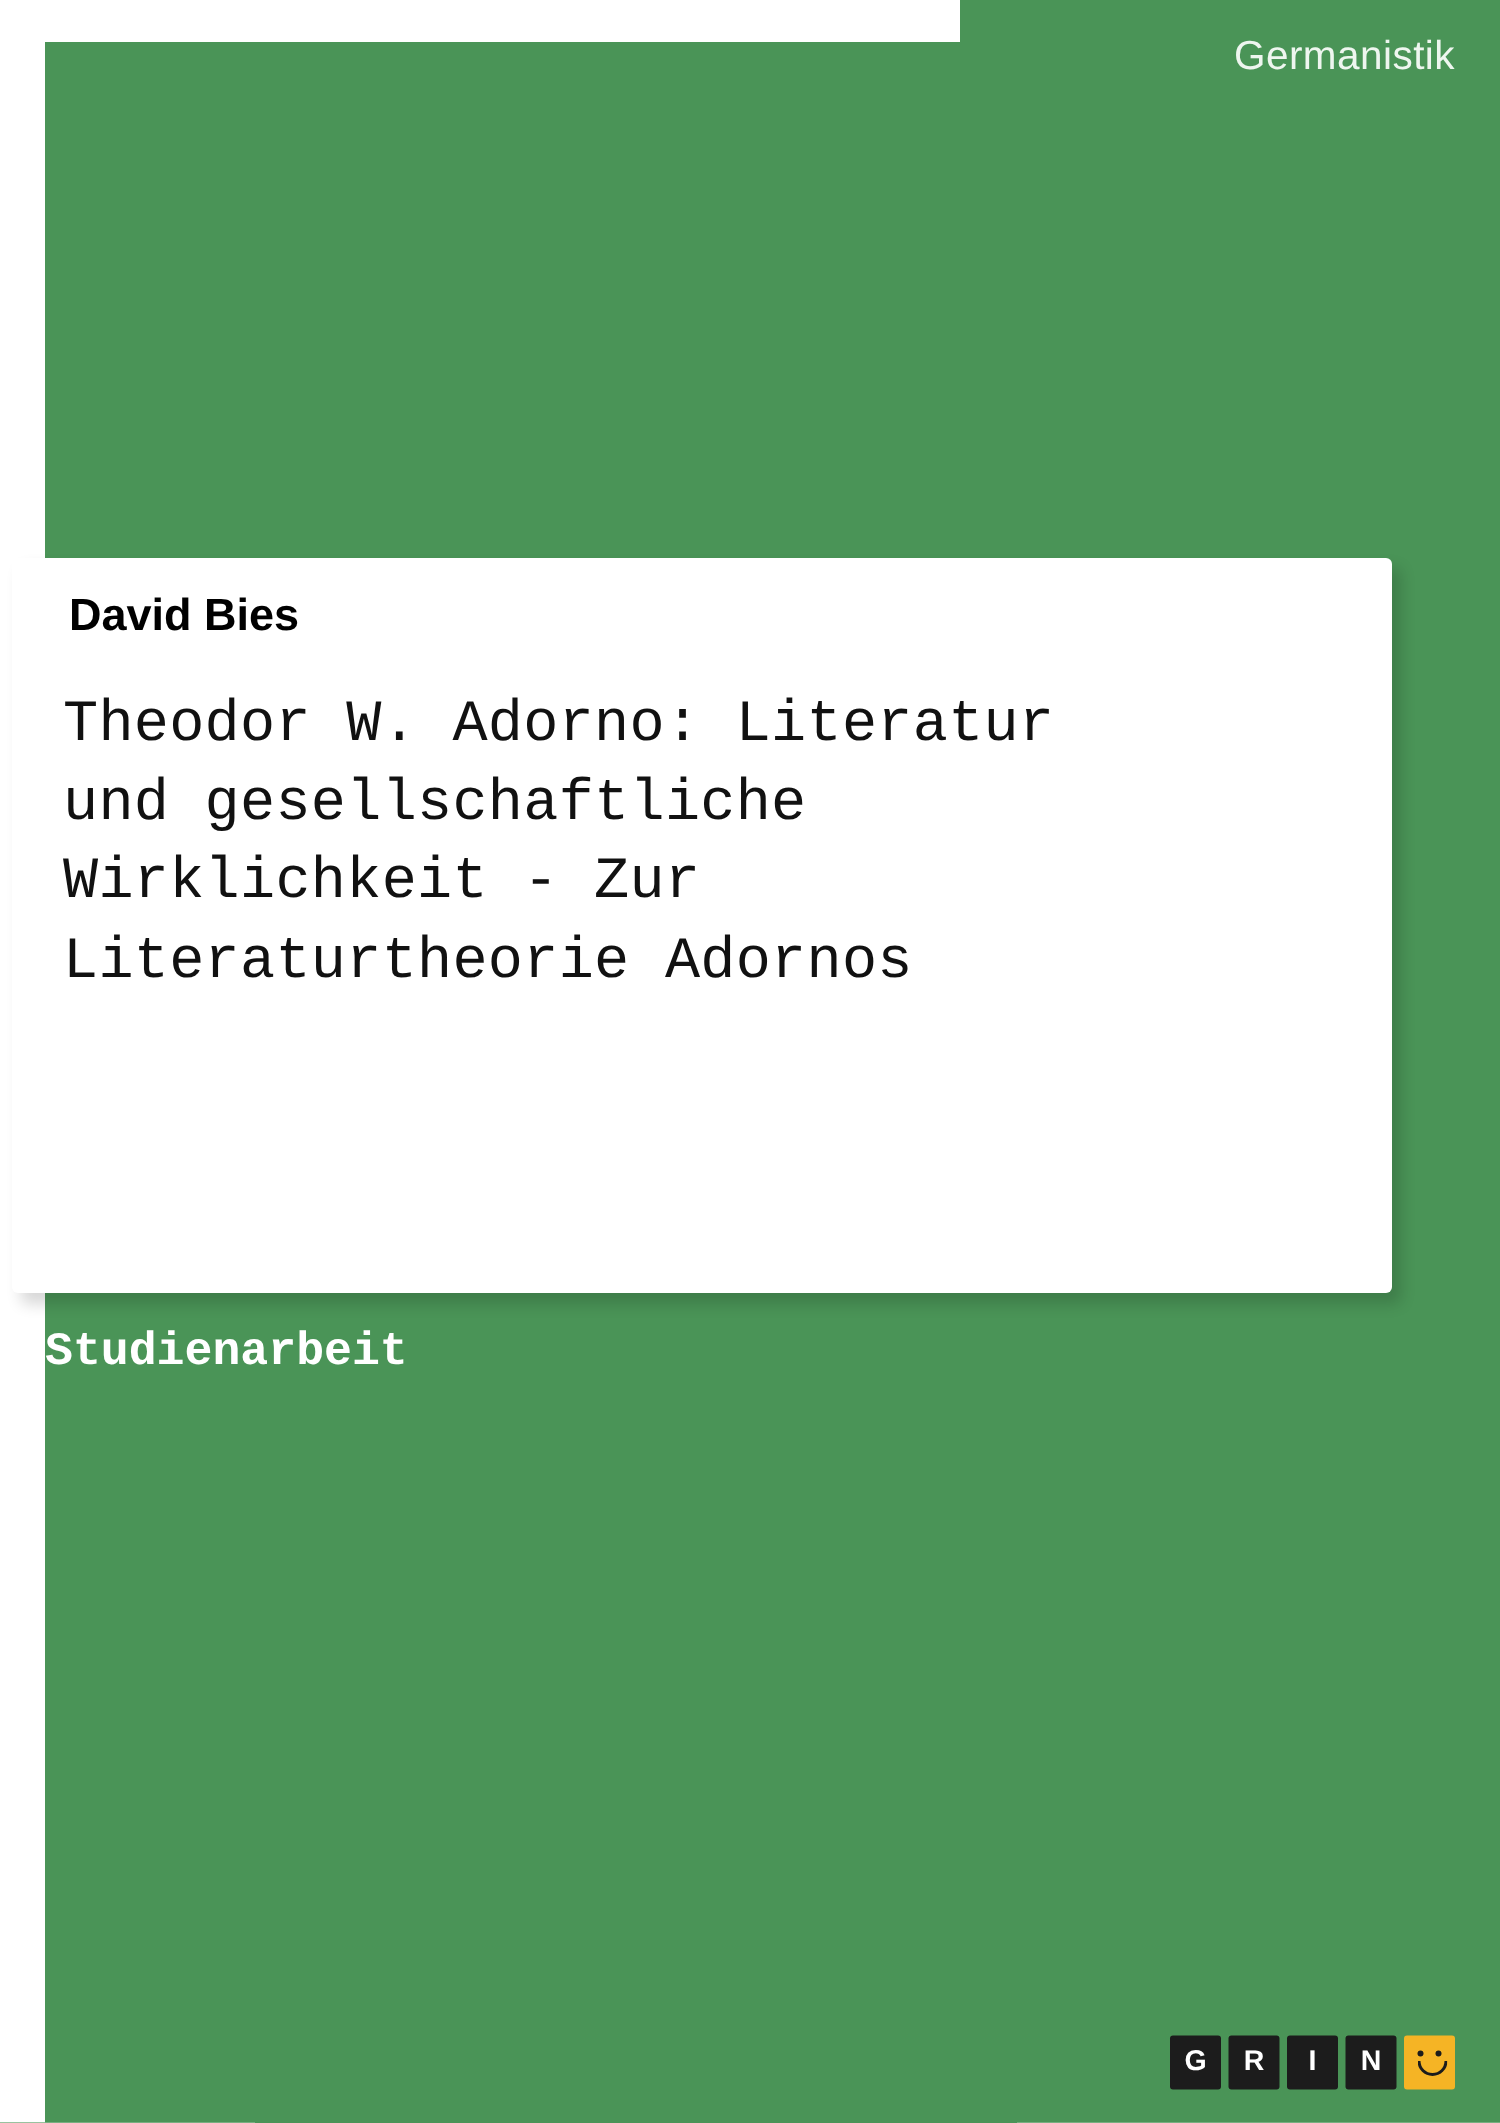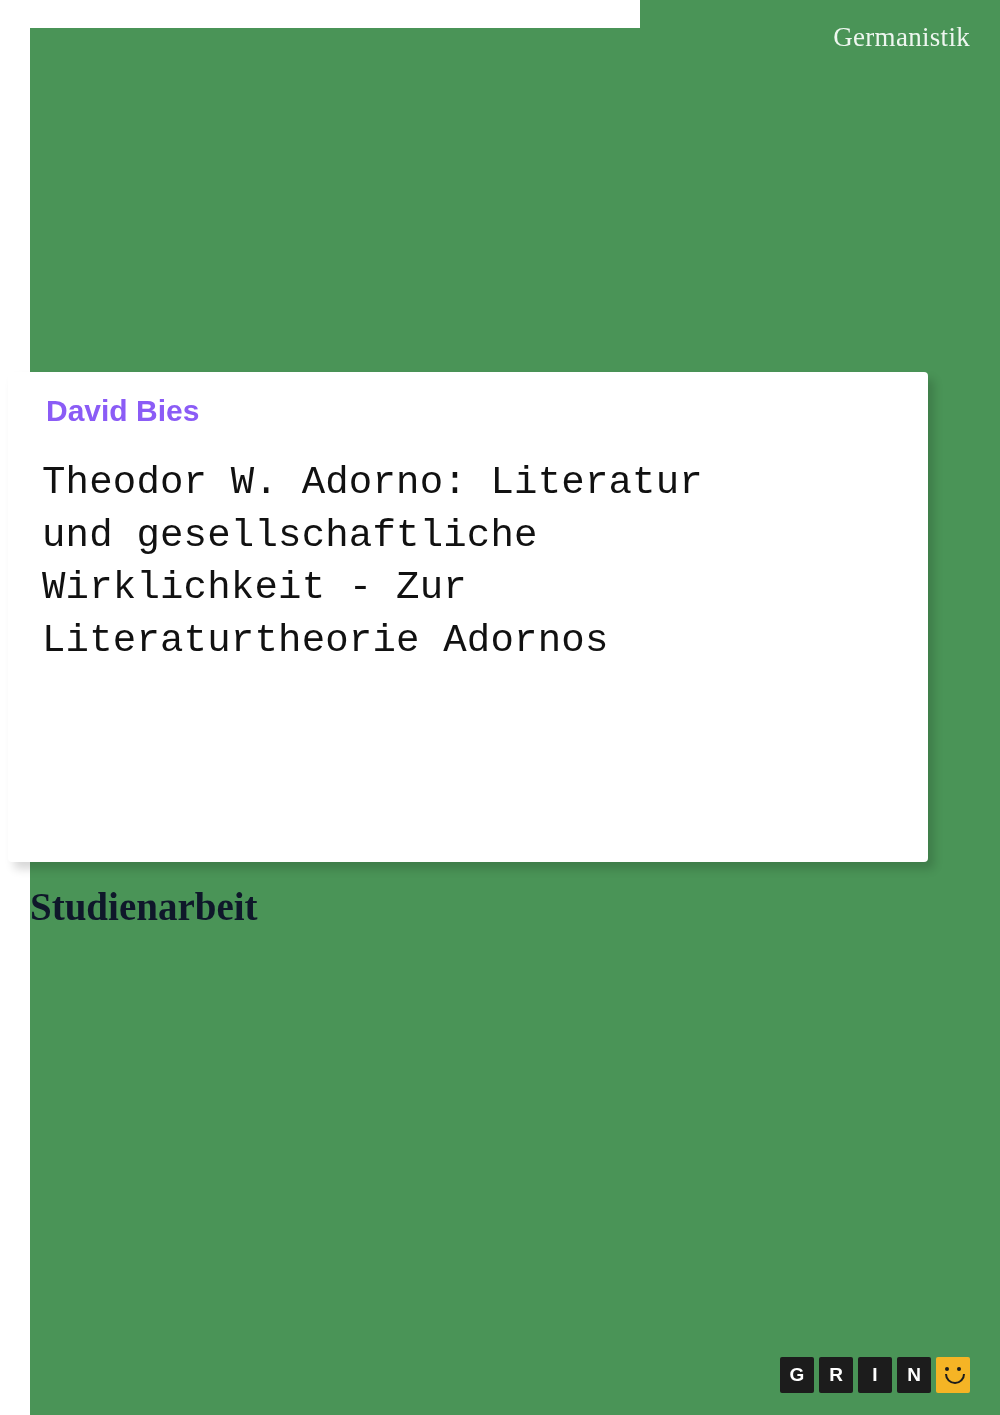--- a/index.html
+++ b/index.html
@@ -40,65 +40,65 @@
     background: #ffffff;
   }
 
   .category {
     position: absolute;
     right: 30px;
     top: 22px;
     font-size: 27px;
     color: #eef6ef;
     letter-spacing: 0.3px;
-    font-family: Liberation Serif, serif;
+    font-family: Liberation Sans, sans-serif;
   }
 
   
   .title-card {
     position: absolute;
     left: 8px;
     top: 372px;
     width: 920px;
     height: 490px;
     background: #ffffff;
     border-radius: 4px;
     box-shadow: 6px 7px 10px rgba(0,0,0,0.16);
   }
 
   .author {
     position: absolute;
     left: 38px;
     top: 22px;
     font-size: 30px;
     font-weight: bold;
-    color: #8b5cf6;
+    color: #000000;
     font-family: "Liberation Sans", sans-serif;
   }
 
   .title {
     position: absolute;
     left: 34px;
     top: 85px;
     width: 700px;
     font-family: Liberation Mono, monospace;
     font-size: 39px;
     line-height: 1.35;
     color: #111111;
     letter-spacing: 0.2px;
   }
 
   .doctype {
     position: absolute;
     left: 30px;
     top: 884px;
-    font-size: 39px;
+    font-size: 31px;
     font-weight: bold;
-    color: #0f172a;
-    font-family: Liberation Serif, serif;
+    color: #ffffff;
+    font-family: Liberation Mono, monospace;
   }
 
   
   .logo {
     position: absolute;
     right: 30px;
     bottom: 22px;
     display: flex;
     align-items: center;
     gap: 5px;

